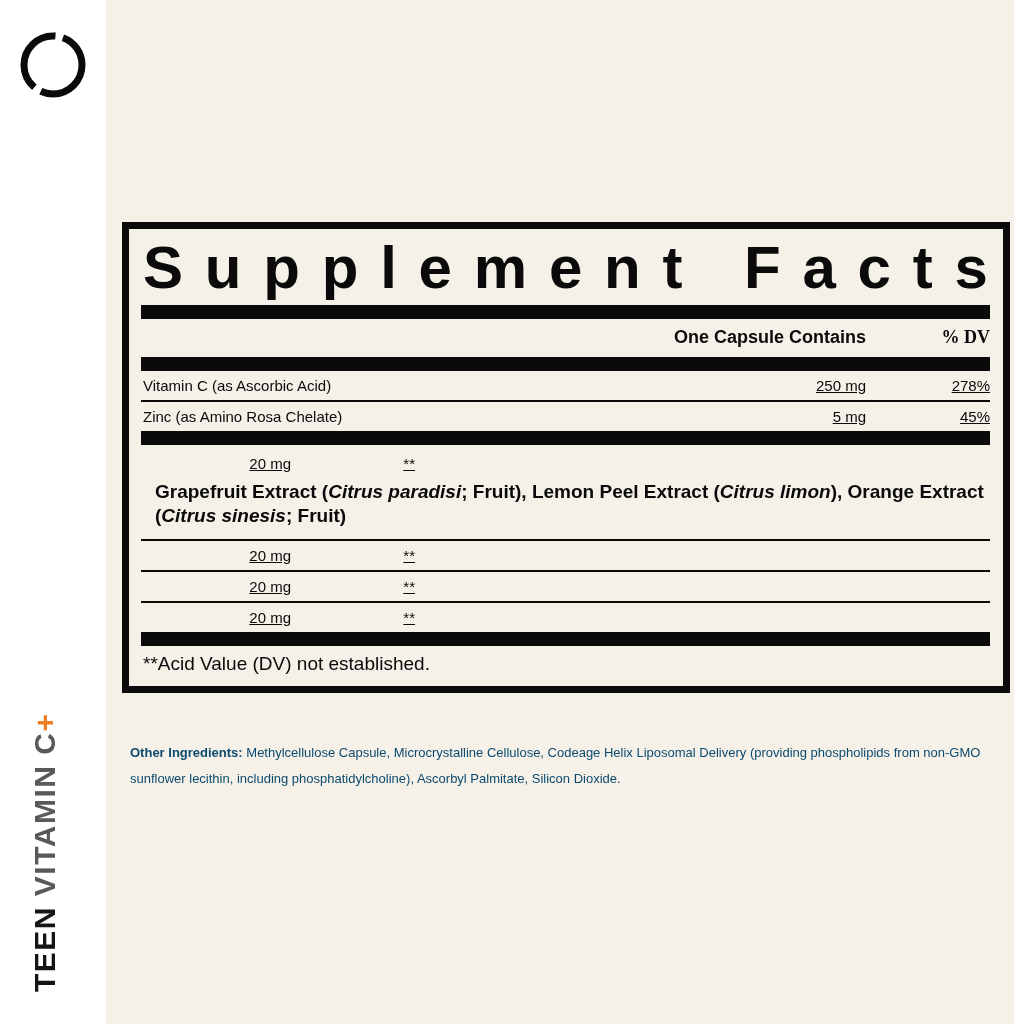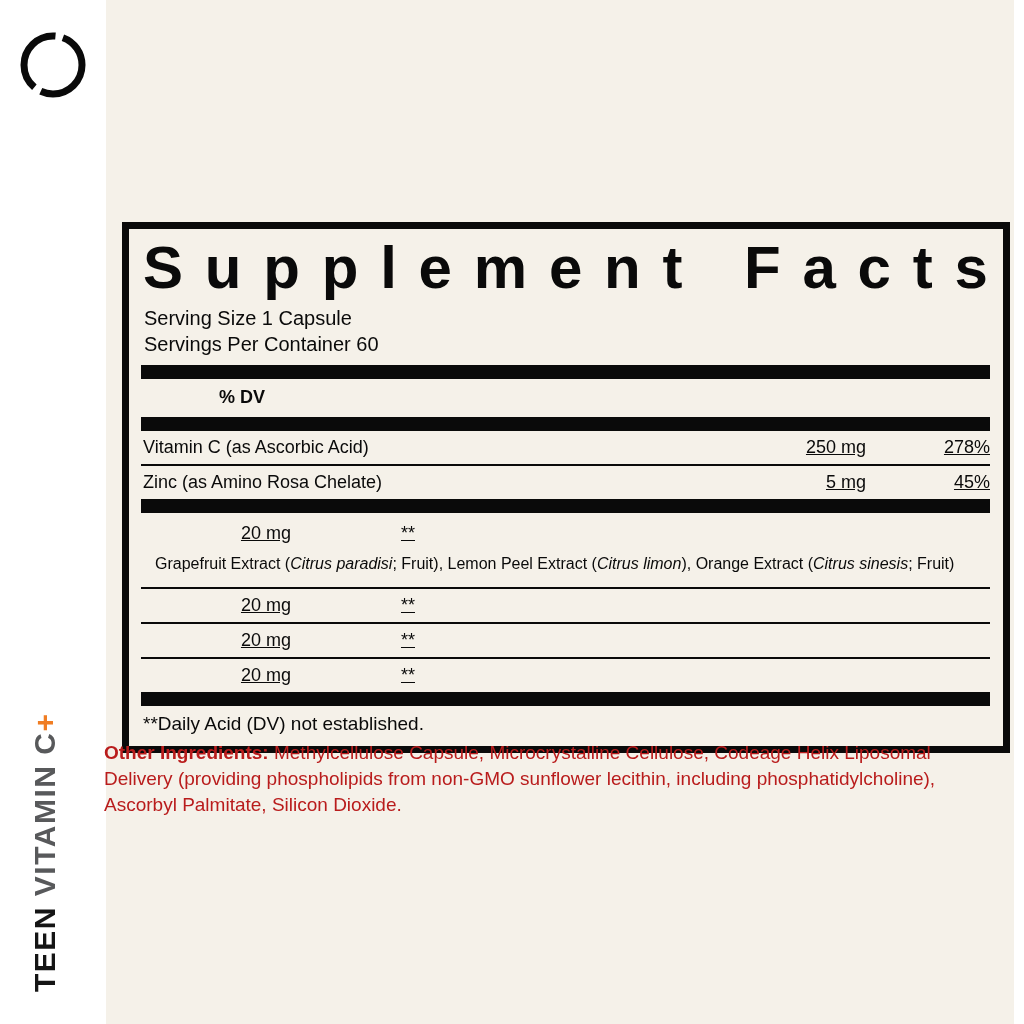--- a/index.html
+++ b/index.html
@@ -25,36 +25,36 @@
     font-size:60px;font-weight:bold;line-height:66px;margin:0 2px 4px 2px;}
   .panel-title span{display:inline-block;}
   .serving-line{font-size:20px;line-height:26px;padding-left:3px;}
   .serving-block{margin-bottom:8px;}
 
   .bar{height:14px;background:#0A0A0A;}
   .rule{border-top:2px solid #0A0A0A;}
 
   .t-header{display:flex;align-items:baseline;font-size:18px;font-weight:bold;padding:8px 0 9px 0;}
   .t-header .hdr-amount{flex:1;text-align:right;}
-  .t-header .hdr-dv{width:124px;text-align:right;}
+  .t-header .hdr-dv{width:124px;text-align:right;font-family:Liberation Serif, serif;}
 
-  .t-row{display:flex;align-items:flex-end;font-size:18px;padding:6px 0;}
+  .t-row{display:flex;align-items:flex-end;font-size:15px;padding:6px 0;}
   .t-row .col-name{flex:1;padding-left:2px;}
   .t-row .col-amount{width:150px;text-align:right;white-space:nowrap;text-decoration:underline;}
   .t-row .col-dv{width:124px;text-align:right;white-space:nowrap;text-decoration:underline;}
   .t-row.bold .col-name{font-weight:bold;}
   .t-row.tall{padding:10px 0 6px 0;}
 
-  .t-detail{font-size:16px;line-height:24px;padding:2px 0 11px 14px;}
+  .t-detail{font-size:19px;line-height:24px;padding:2px 0 11px 14px;font-weight:bold;}
   .it{font-style:italic;}
 
   .footnote{font-size:19px;padding:7px 0 3px 2px;}
 
   
-  .other-ing{position:absolute;left:104px;top:740px;width:892px;font-size:19px;line-height:26px;color:#b91c1c;}
+  .other-ing{position:absolute;left:130px;top:740px;width:892px;font-size:13px;line-height:26px;color:#0c4a6e;}
   .other-ing b{font-weight:bold;}
 </style>
 </head>
 <body>
 
 <div class="canvas">
   <div class="cream-bg"></div>
   <div class="right-strip"></div>
 
   <svg class="logo" viewBox="0 0 66 66">
@@ -77,27 +77,24 @@
         <span>e</span>
         <span>n</span>
         <span>t</span>
         <span style="min-width: 18px;">&nbsp;</span>
         <span>F</span>
         <span>a</span>
         <span>c</span>
         <span>t</span>
         <span>s</span>
       </div>
-    <div class="serving-block">
-      <div class="serving-line">Serving Size 1 Capsule</div>
-      <div class="serving-line">Servings Per Container 60</div>
-    </div>
     <div id="facts-table">
         <div class="bar"></div>
         <div class="t-header">
+          <div class="hdr-amount">One Capsule Contains</div>
           <div class="hdr-dv">% DV</div>
         </div>
         <div class="bar"></div>
         <div class="t-row">
           <div class="col-name"><span>Vitamin C (as Ascorbic Acid)</span></div>
           <div class="col-amount">250 mg</div>
           <div class="col-dv">278%</div>
         </div>
         <div class="rule"></div>
         <div class="t-row">
@@ -120,20 +117,20 @@
         <div class="t-row">
           <div class="col-amount">20 mg</div>
           <div class="col-dv">**</div>
         </div>
         <div class="rule"></div>
         <div class="t-row">
           <div class="col-amount">20 mg</div>
           <div class="col-dv">**</div>
         </div>
         <div class="bar"></div>
-        <div class="footnote">**Daily Acid (DV) not established.</div>
+        <div class="footnote">**Acid Value (DV) not established.</div>
       </div>
   </div>
 
   <div class="other-ing">
     <b>Other Ingredients:</b><span> Methylcellulose Capsule, Microcrystalline Cellulose, Codeage Helix Liposomal Delivery (providing phospholipids from non-GMO sunflower lecithin, including phosphatidylcholine), Ascorbyl Palmitate, Silicon Dioxide.</span>
   </div>
 </div>
 
 </body></html>

